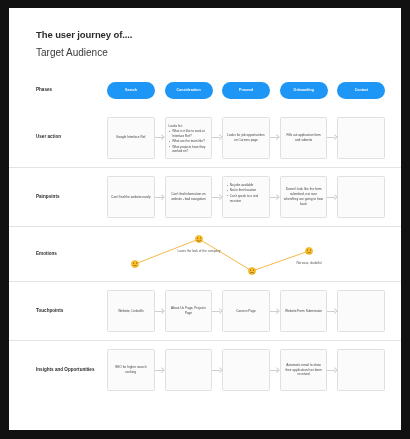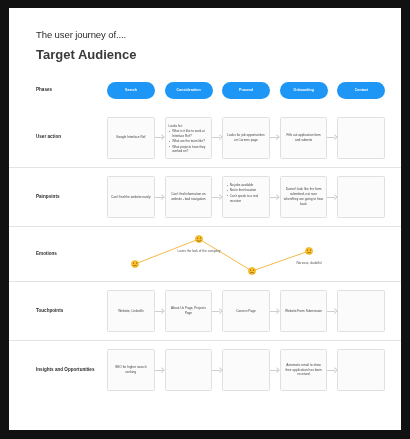--- a/index.html
+++ b/index.html
@@ -19,25 +19,25 @@
   #canvas {
     position: relative;
     width: 100%; height: 100%;
     background: #ffffff;
     overflow: hidden;
   }
 
   
   #header { position: absolute; left: 27px; top: 21px; }
   #title {
-    font-size: 9.5px; font-weight: normal; color: #2b2b2b;
+    font-size: 9.5px; font-weight: bold; color: #2b2b2b;
     letter-spacing: -0.1px; white-space: nowrap;
   }
   #subtitle {
-    font-size: 13px; font-weight: bold; color: #3a3a3a;
+    font-size: 10px; font-weight: normal; color: #3a3a3a;
     margin-top: 7px; white-space: nowrap;
   }
 
   
   #grid { position: absolute; left: 0; top: 64px; width: 100%; }
   .row { position: relative; width: 100%; display: flex; align-items: center; }
   .row.sep { border-top: 1px solid #e3e3e3; }
   .row-label {
     position: absolute; left: 27px;
     width: 62px;

